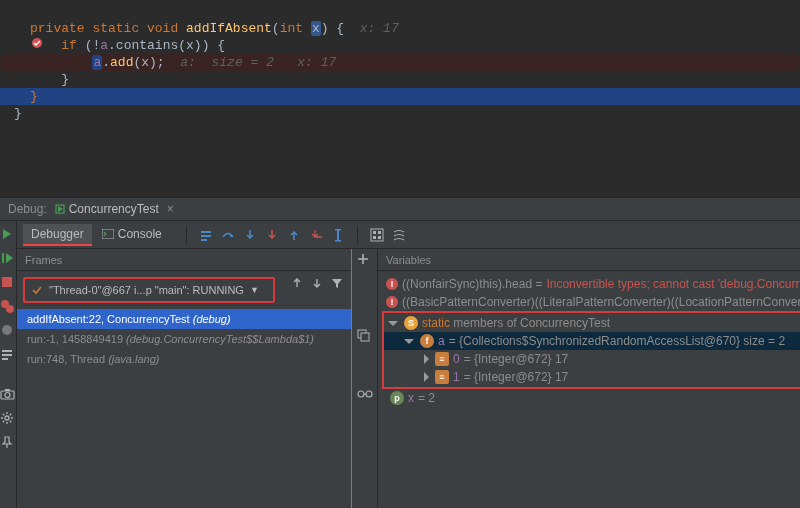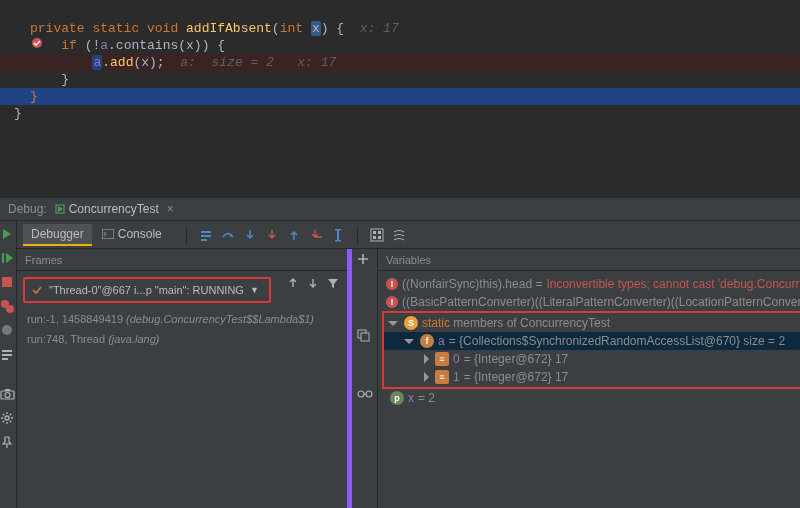--- a/index.html
+++ b/index.html
@@ -40,27 +40,27 @@
   .left-tools { width: 26px; background: #3c3f41; border-right: 1px solid #282828; display: flex; flex-direction: column; align-items: center; padding-top: 6px; gap: 8px; }
   .tool-btn { width: 16px; height: 16px; color: #afb1b3; cursor: pointer; }
   .tool-btn.green { color: #499c54; }
   .tool-btn.red { color: #c75450; }
   .tool-btn.muted { color: #787878; }
   .tool-btn.camera { color: #afb1b3; }
 
   .center { flex: 1; display: flex; flex-direction: column; }
   .tabs-row { height: 28px; display: flex; align-items: center; gap: 2px; border-bottom: 1px solid #282828; padding-left: 6px; }
   .tab2 { height: 22px; display: flex; align-items: center; padding: 0 8px; gap:4px; font-size: 12px; color: #bbb; border-bottom: 2px solid transparent; }
-  .tab2.active { border-bottom: 2px solid #eab308; background: #4e5254; }
+  .tab2.active { border-bottom: 2px solid #ef4444; background: #4e5254; }
   .toolbar-icons { display: flex; gap: 8px; margin-left: 10px; align-items: center; }
   .tbi { width: 14px; height: 14px; cursor: pointer; }
   .sep { width:1px; height:18px; background:#282828; margin: 0 4px; }
 
   .lower { flex: 1; display: flex; }
-  .frames-col { width: 335px; border-right: 5px solid #8b5cf6; display: flex; flex-direction: column; background:#3c3f41;}
+  .frames-col { width: 335px; border-right: 1px solid #8b5cf6; display: flex; flex-direction: column; background:#3c3f41;}
   .frames-head { height: 22px; display: flex; align-items: center; padding-left: 8px; color: #8c8c8c; font-size: 11px; border-bottom: 1px solid #282828;}
   .thread-row { height: 26px; display: flex; align-items: center; margin: 6px 6px 4px 6px; border: 2px solid #d73a3a; border-radius: 2px; padding: 0 6px; gap: 6px; }
   .thread-select { flex:1; display:flex; align-items:center; gap:6px; }
   .check-icon { color: #cc7832; }
   .thread-text { font-size: 11px; color: #bbb; white-space: nowrap; overflow: hidden; text-overflow: ellipsis; }
   .drop-tri { color:#bbb; font-size:9px; }
   .post-icons { display:flex; gap:6px; padding: 0 6px 0 10px; margin-top:6px; }
   .frame-list { flex:1; overflow:hidden; margin-top:2px;}
   .frame-item { height: 20px; line-height: 20px; padding-left: 10px; font-size: 11px; color: #8c8c8c; white-space: nowrap; overflow:hidden; text-overflow:ellipsis;}
   .frame-item.sel { background: #2f65ca; color: #fff; }
@@ -287,20 +287,21 @@
                   </svg>
                 </span>
               <span class="tbi">
                   <svg width="12" height="12">
                     <path d="M1 2 L11 2 L7 7 L7 11 L5 10 L5 7 Z" fill="#afb1b3"></path>
                   </svg>
                 </span>
             </div>
           </div>
           <div class="frame-list">
+            <div class="frame-item sel"><span>addIfAbsent:22, ConcurrencyTest </span><span class="fi-loc">(debug)</span></div>
             <div class="frame-item"><span>run:-1, 1458849419 </span><span class="fi-loc">(debug.ConcurrencyTest$$Lambda$1)</span></div>
             <div class="frame-item"><span>run:748, Thread </span><span class="fi-loc">(java.lang)</span></div>
           </div>
         </div>
 
         <div class="vars-col">
           <div class="var-leftbar">
             <span class="tool-btn">
                 <svg width="12" height="12">
                   <path d="M6 1 L6 11 M1 6 L11 6" stroke="#afb1b3" stroke-width="1.6"></path>

